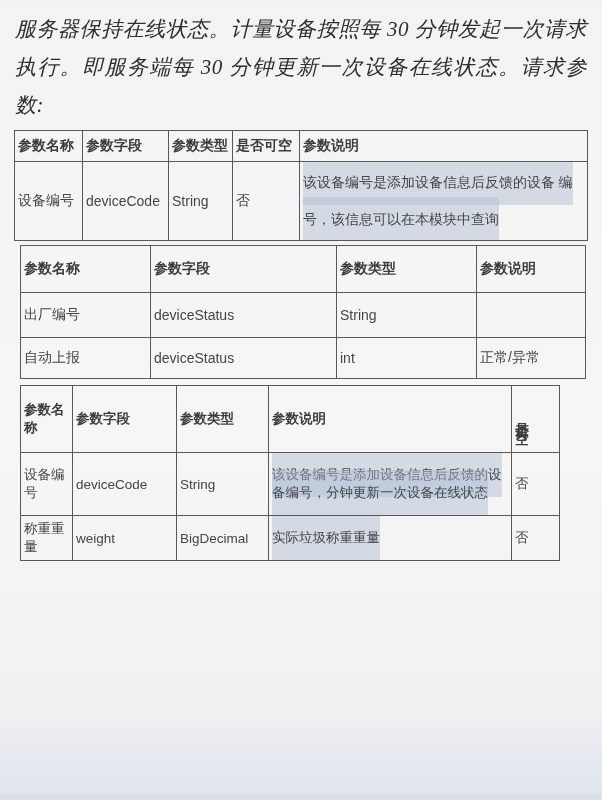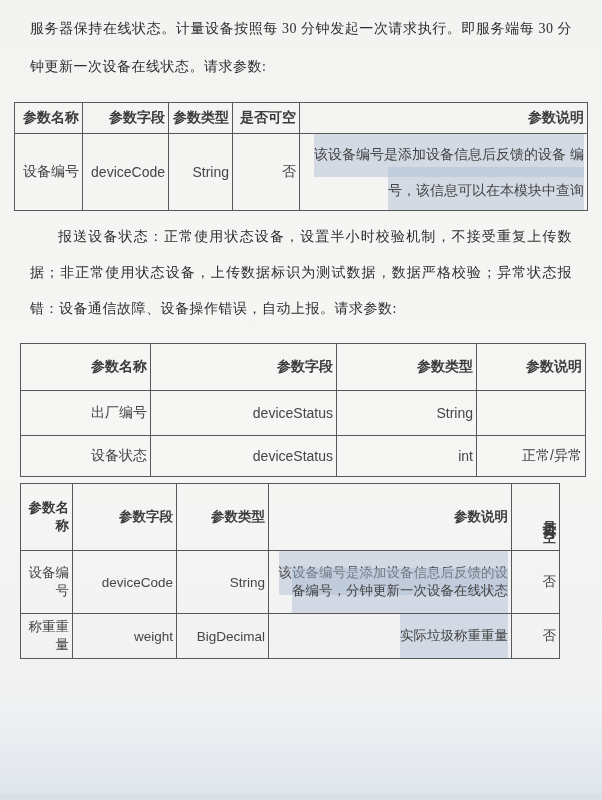--- a/index.html
+++ b/index.html
@@ -9,42 +9,43 @@
     overflow: hidden;
     background: linear-gradient(180deg, #f3f3f1 0%, #f6f6f4 55%, #f0f1f2 88%, #e3e7ee 97%, #dfe3ea 100%);
     font-family: "Liberation Serif", "DejaVu Serif", serif;
     color: #2f2f2f;
     position: relative;
   }
   .doc {
     padding: 6px 14px 0 14px;
   }
   .para {
-    font-size: 14px;
+    font-size: 21px;
     line-height: 38px;
     text-align: justify;
     color: #2e2e2e;
-    margin: 16px;
+    margin: 1px;
     letter-spacing: 0.5px;
+    font-style: italic;
   }
   .para.indent { text-indent: 2em; }
   #p1 { margin-top: 4px; line-height: 38px; }
   #p2 { margin-top: 8px; line-height: 36px; }
   #p3 { margin-top: 2px; line-height: 34px; }
 
   table {
     border-collapse: collapse;
     table-layout: fixed;
     font-family: "Liberation Sans", "DejaVu Sans", sans-serif;
     color: #454545;
   }
   td, th {
     border: 1px solid #585858;
     font-weight: normal;
-    text-align: right;
+    text-align: left;
     vertical-align: middle;
     padding: 2px 3px;
     overflow: hidden;
   }
   th { color: #3c3c3c; font-weight: bold; }
 
   
   #table1 { width: 574px; margin: 6px 0 0 0; font-size: 14px; }
   #table1 th { height: 26px; font-size: 14px; }
   #table1 .row1 td { height: 72px; }
@@ -67,20 +68,21 @@
     text-orientation: upright;
     letter-spacing: 3px;
     margin: 0 auto;
     line-height: 1;
   }
 
   .hl {
     background: rgba(170, 186, 210, 0.45);
     box-decoration-break: clone;
     padding: 15px 0;
+    font-family: Liberation Serif, serif;
   }
   .bottom-shade {
     position: absolute;
     left: 0; right: 0; bottom: 0;
     height: 6px;
     background: #d8dde6;
     opacity: 0.7;
   }
 </style>
 </head>
@@ -109,21 +111,20 @@
     <tr class="row1">
       <td>设备编号</td>
       <td>deviceCode</td>
       <td>String</td>
       <td>否</td>
       <td class="desc-tall"><span class="hl">该设备编号是添加设备信息后反馈的设备 编号，该信息可以在本模块中查询</span></td>
     </tr>
   </tbody>
     </table>
 
-  <p id="p2" class="para indent">报送设备状态：正常使用状态设备，设置半小时校验机制，不接受重复上传数据；非正常使用状态设备，上传数据标识为测试数据，数据严格校验；异常状态报错：设备通信故障、设备操作错误，自动上报。请求参数:</p>
 
   <table id="table2">
     <colgroup>
       <col style="width:130px">
         <col style="width:186px">
         <col style="width:140px">
         <col>
     </colgroup>
     <tbody>
         <tr>
@@ -132,21 +133,21 @@
       <th>参数类型</th>
       <th>参数说明</th>
     </tr>
     <tr class="row1">
       <td>出厂编号</td>
       <td>deviceStatus</td>
       <td>String</td>
       <td></td>
     </tr>
     <tr class="row2">
-      <td>设备状态</td>
+      <td>自动上报</td>
       <td>deviceStatus</td>
       <td>int</td>
       <td>正常/异常</td>
     </tr>
   </tbody>
     </table>
 
 
   <table id="table3">
     <colgroup>

